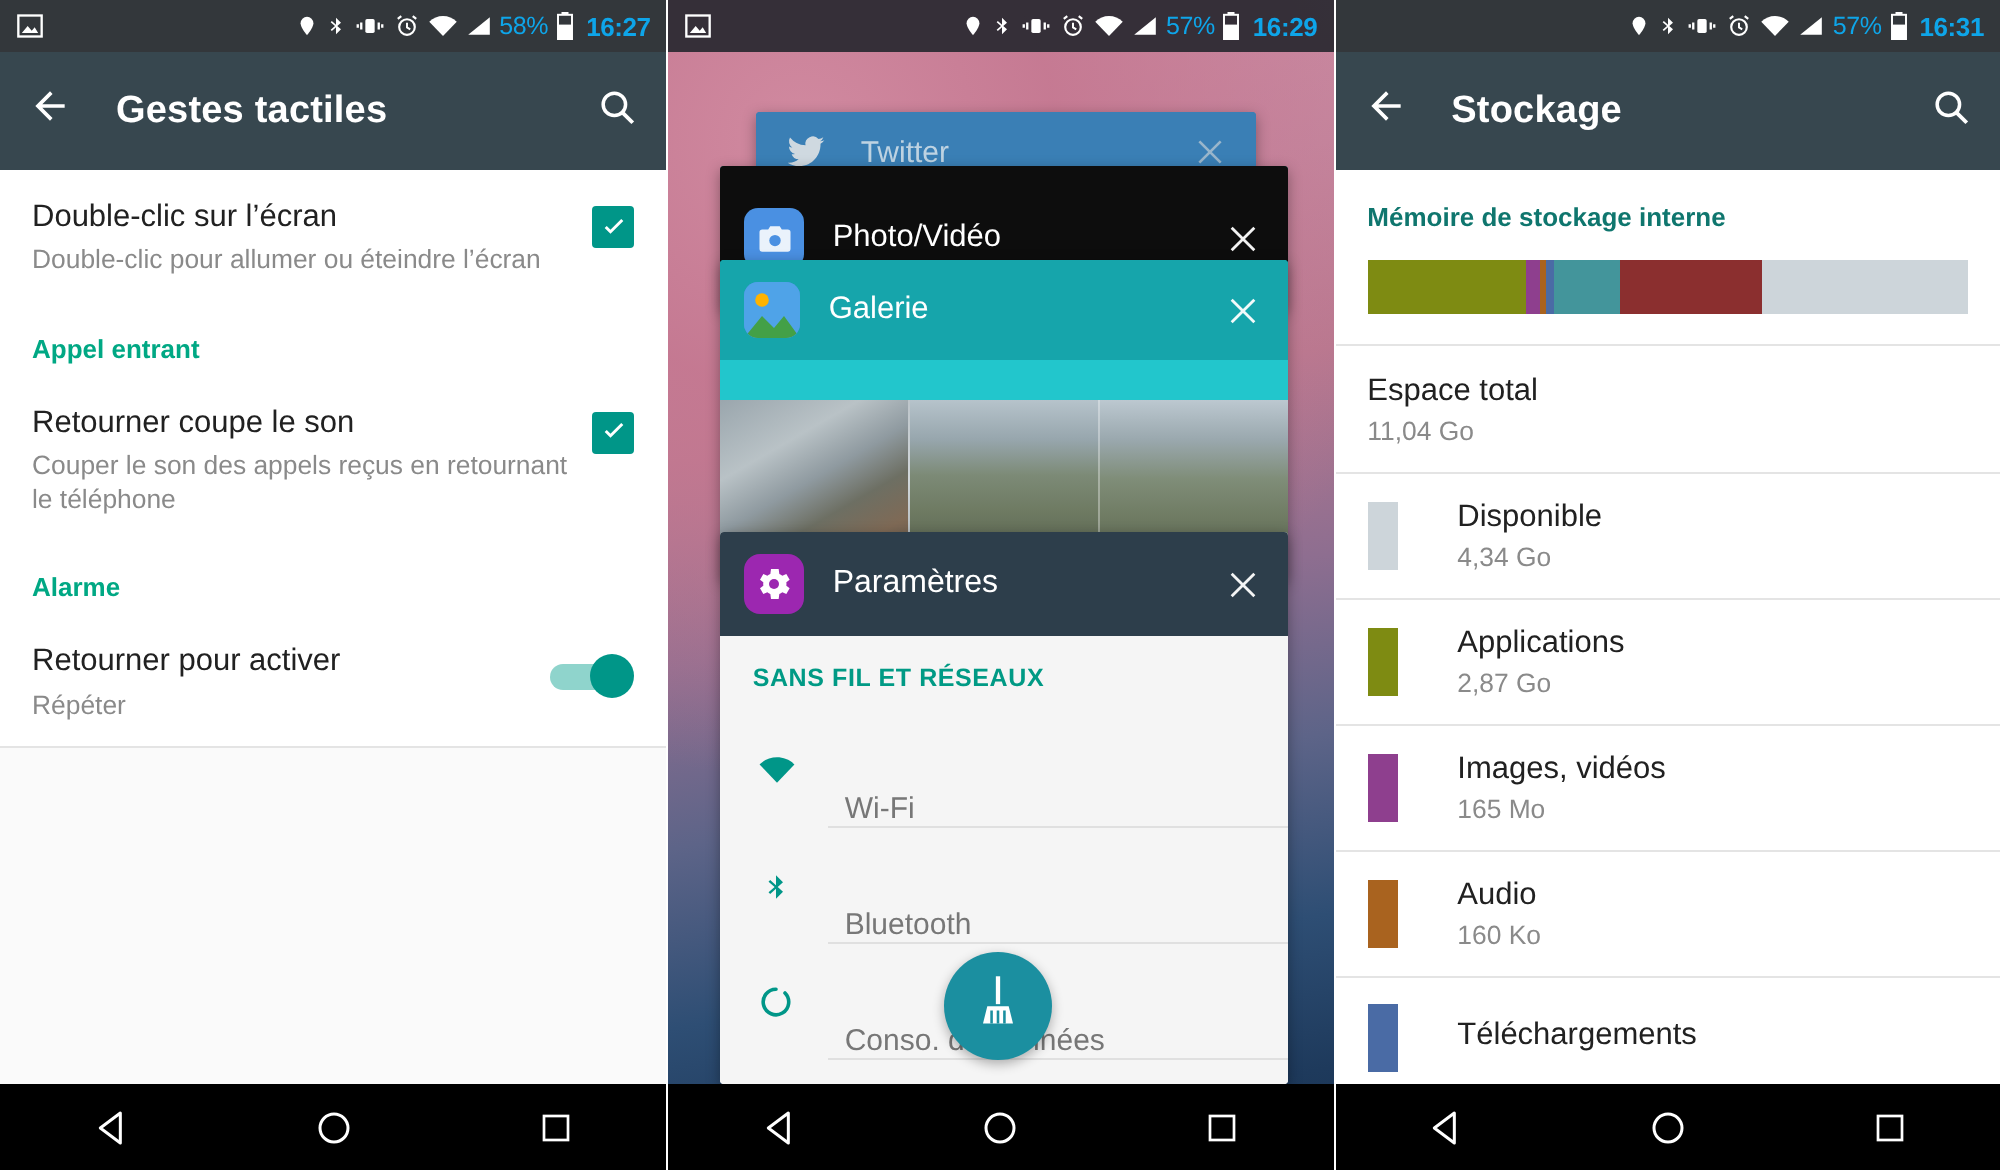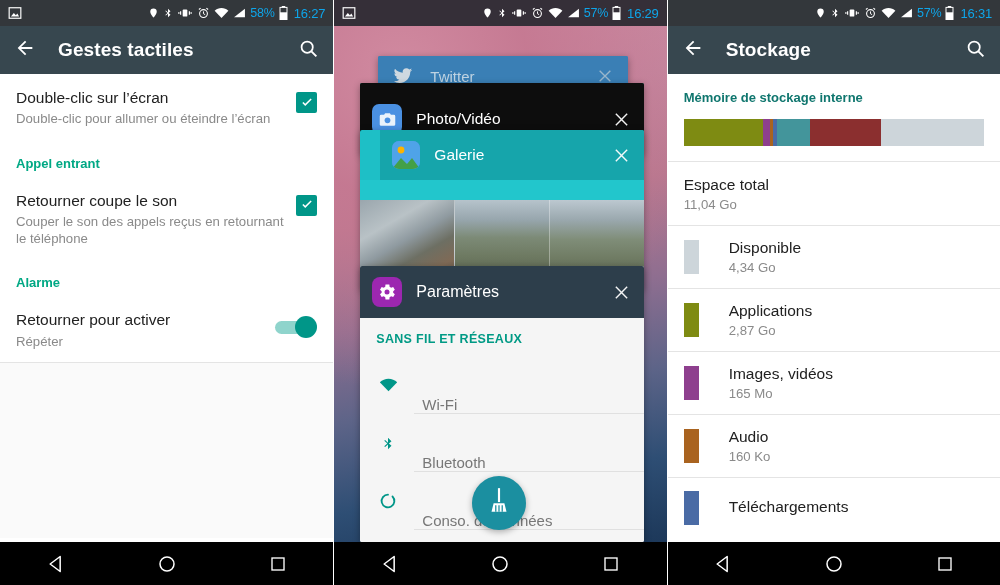--- a/index.html
+++ b/index.html
@@ -16,25 +16,25 @@
   
   .statusbar {
     position: relative; height: 26px; background: #33373b;
     display: flex; align-items: center; padding: 0 8px;
     color: #0ea5e9; font-size: 12.5px;
   }
   .sb-left { display: flex; align-items: center; gap: 4px; }
   .sb-right { margin-left: auto; display: flex; align-items: center; gap: 4px; }
   .sb-icon { display: inline-flex; align-items: center; justify-content: center; }
   .sb-batt-pct { font-size: 12.5px; letter-spacing: -0.2px; }
-  .sb-clock { font-size: 13px; font-weight: normal; margin-left: 2px; letter-spacing: -0.2px;}
+  .sb-clock { font-size: 13px; font-weight: bold; margin-left: 2px; letter-spacing: -0.2px;}
 
   
   .appbar {
-    height: 48px; background: #37474f; display: flex; align-items: center;
+    height: 59px; background: #37474f; display: flex; align-items: center;
     padding: 0 14px; color: #fff;
   }
   .appbar .title { font-size: 19px; font-weight: bold; margin-left: 22px; letter-spacing: 0.1px;}
   .appbar .spacer { flex: 1; }
 
   
   .content { background: #fafafa; height: calc(585px - 26px - 52px - 43px); position: relative; }
   .list-row {
     display: flex; align-items: flex-start; padding: 14px 16px 12px 16px;
     background: #fff;
@@ -347,21 +347,21 @@
           </span>
           <span class="card-label" style="font-size:15.5px;">Photo/Vidéo</span>
           <span class="card-x">
             <svg width="17" height="17" viewBox="0 0 24 24">
                 <path d="M4 4l16 16M20 4L4 20" stroke="#fff" stroke-width="2"></path>
               </svg>
           </span>
         </div>
       </div>
 
-      <div class="card" style="left:26px; top:104px; width:284px; height:160px; background:#1ebfc6;padding-left:20px;">
+      <div class="card" style="left:26px; top:104px; width:284px; height:160px; background:#1ebfc6;">
         <div class="card-head" style="background:#16a5ab; height:50px;">
           <span class="card-icon" style="width:28px;height:28px;border-radius:7px;overflow:hidden;background:#4a90e2;position:relative;">
             <svg width="28" height="28" viewBox="0 0 28 28">
                 <rect width="28" height="28" fill="#4fa3e8"></rect>
                 <circle cx="9" cy="9" r="3.4" fill="#ffb300"></circle>
                 <path d="M0 28l9-11 6 6 5-6 8 11z" fill="#43a047"></path>
               </svg>
           </span>
           <span class="card-label" style="font-size:15.5px;">Galerie</span>
           <span class="card-x">

